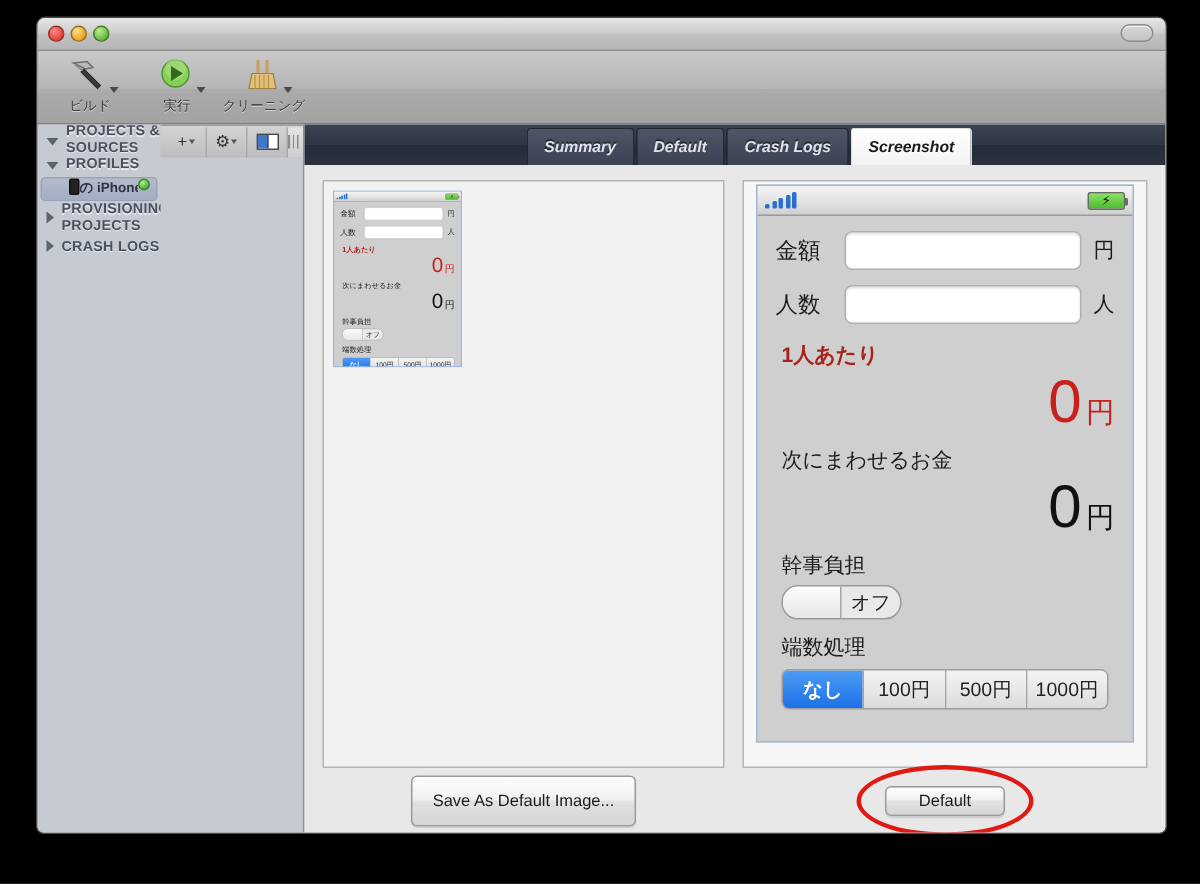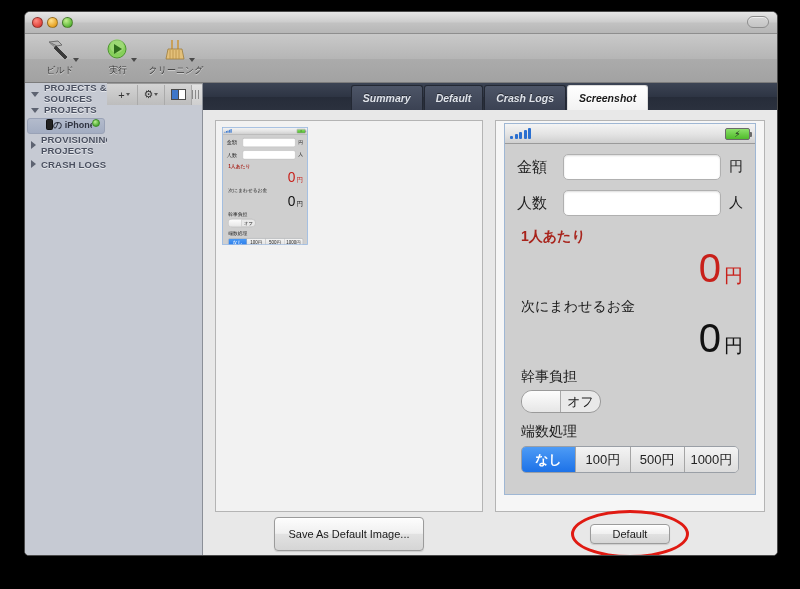--- a/index.html
+++ b/index.html
@@ -538,21 +538,21 @@
       <div class="sidebar">
         <div class="sb-list">
 
           <div class="sb-group">
             <span class="tri open"></span>
             <span>PROJECTS &amp; SOURCES</span>
           </div>
 
           <div class="sb-group">
             <span class="tri open"></span>
-            <span>PROJECTS</span>
+            <span>PROFILES</span>
           </div>
 
           <div class="sb-device">
             <span class="dev-icon"></span>
             <span class="dev-name">の iPhone</span>
             <span class="dev-dot"></span>
           </div>
 
           <div class="sb-group" style="margin-top:3px">
             <span class="tri"></span>

